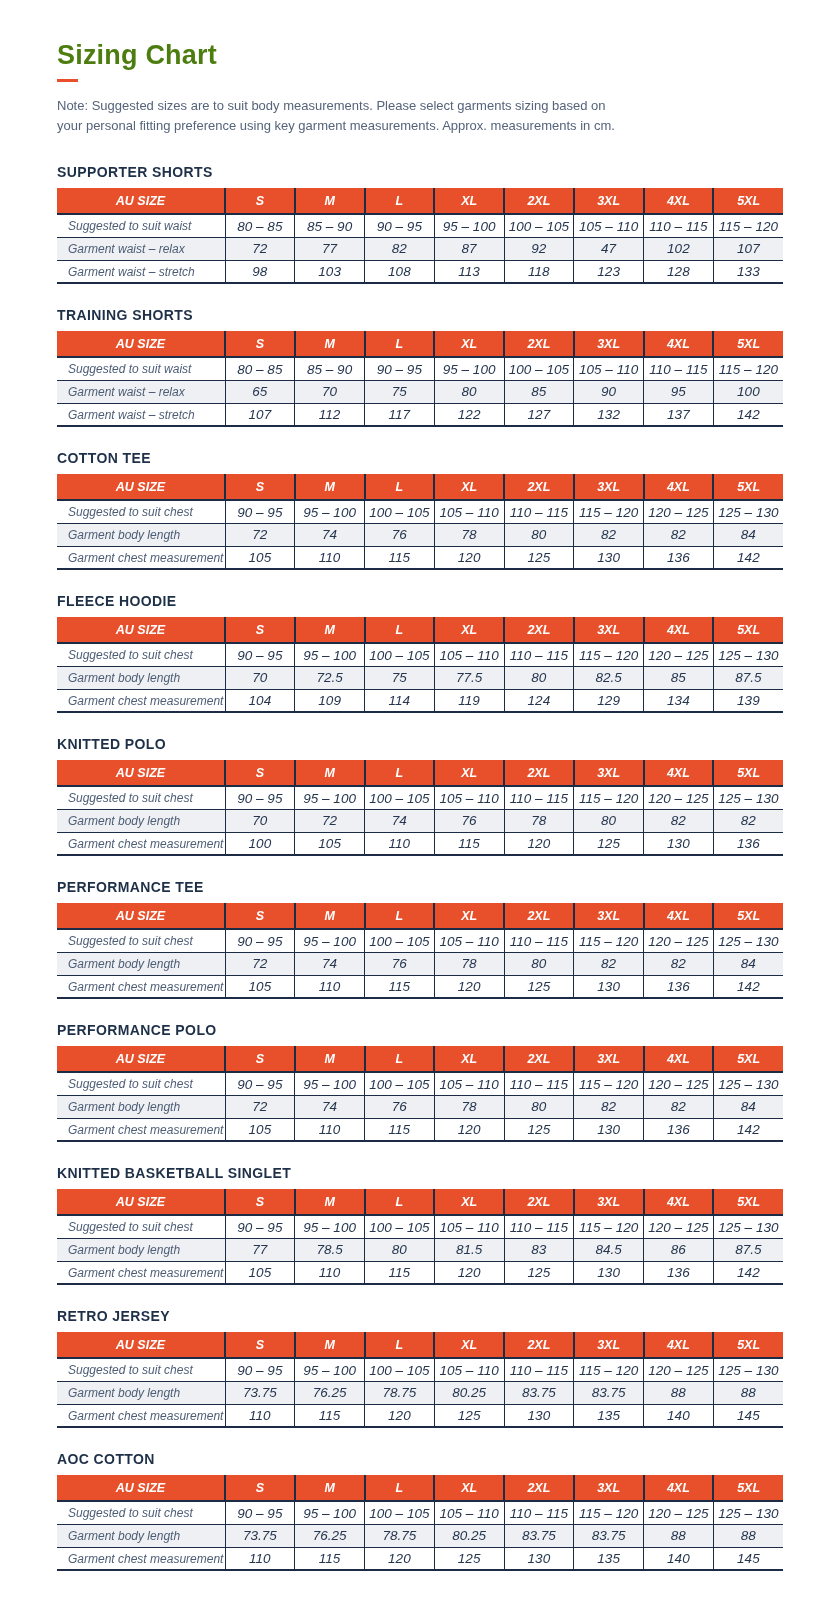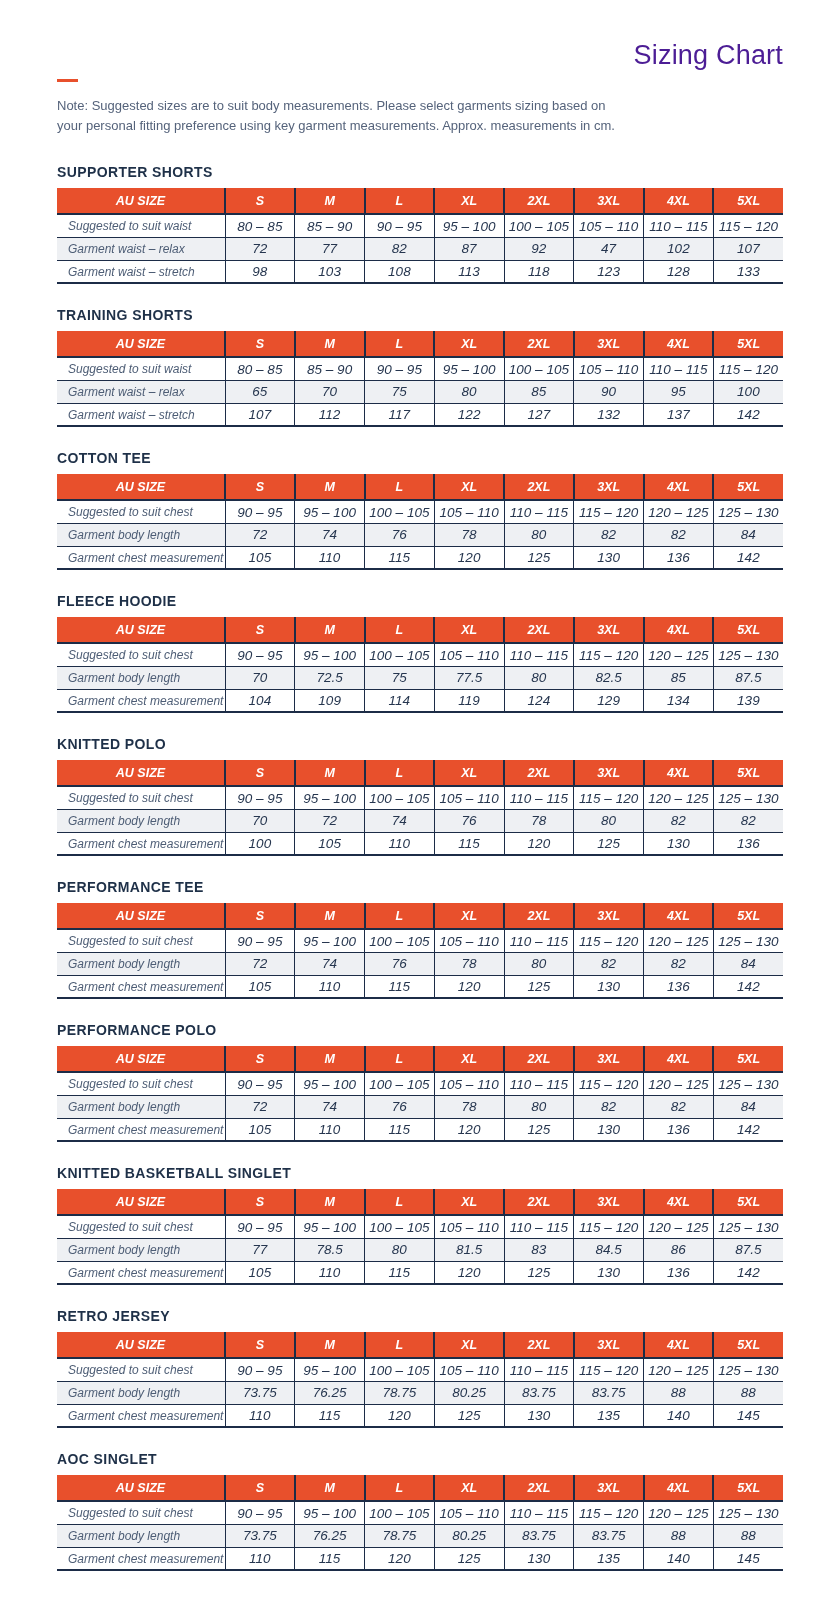--- a/index.html
+++ b/index.html
@@ -8,25 +8,24 @@
     width: 840px;
     height: 1600px;
     background: #ffffff;
     font-family: "Liberation Sans", sans-serif;
     color: #1E3048;
   }
   .page { padding: 40px 57px 0 57px; }
 
   .page-title {
     font-size: 27px;
-    font-weight: 400;
-    color: #4c1d95;
+    font-weight: 700;
+    color: #4d7c0f;
     margin: 0;
     letter-spacing: 0.2px;
-    text-align: right;
   }
   .title-underline {
     width: 21px;
     height: 3px;
     background: #E8502C;
     margin-top: 8px;
   }
   .page-note {
     margin-top: 14px;
     font-size: 13px;
@@ -675,21 +674,21 @@
               <td>130</td>
               <td>135</td>
               <td>140</td>
               <td>145</td>
             </tr>
           </tbody>
     </table>
   </section>
 
   <section class="size-section">
-    <h3 class="section-title">AOC SINGLET</h3>
+    <h3 class="section-title">AOC COTTON</h3>
     <table class="size-table">
       <colgroup>
         <col class="c-label">
             <col>
             <col>
             <col>
             <col>
             <col>
             <col>
             <col>

